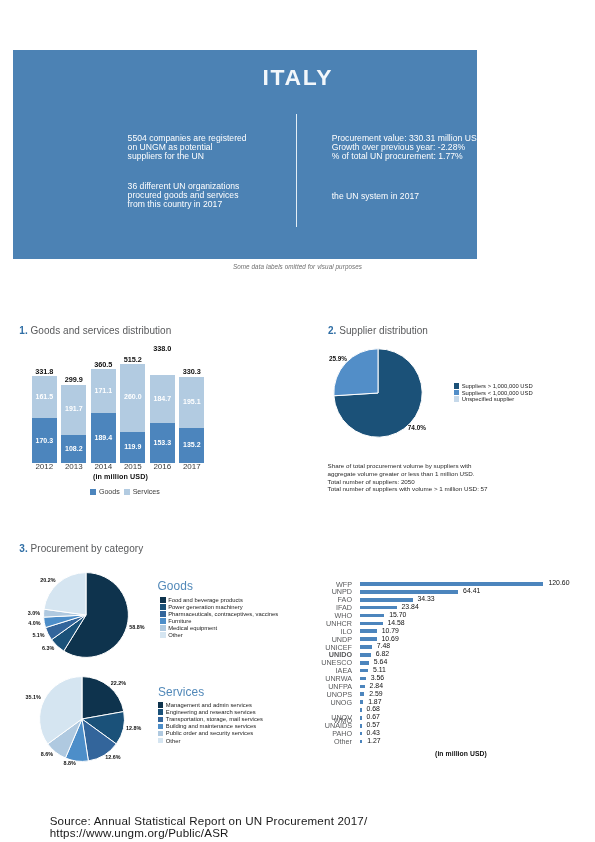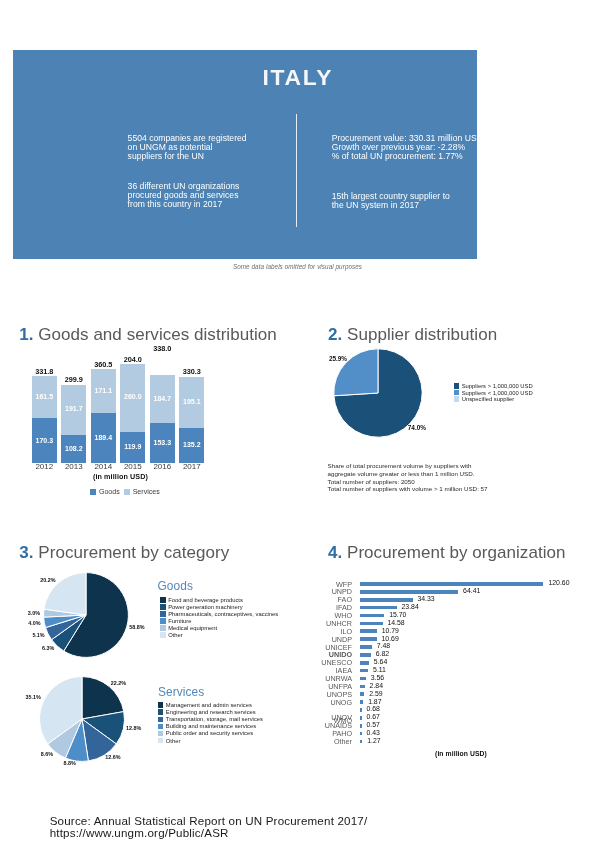--- a/index.html
+++ b/index.html
@@ -21,21 +21,21 @@
   .hero-txt{color:#FFFFFF;font-size:8.6px;line-height:9.2px;letter-spacing:.02px;}
   #hb-l1{left:114.6px;top:83.6px;width:180px;}
   #hb-l2{left:114.6px;top:131.6px;width:180px;}
   #hb-r1{left:318.7px;top:83.6px;width:230px;}
   #hb-r2{left:318.7px;top:142.1px;width:230px;}
 
   #disclaimer{left:0;top:262.5px;width:595px;text-align:center;font-size:6.3px;font-style:italic;
               color:#6E6E6E;letter-spacing:.08px;}
 
   
-  .sec-h{font-size:17px;color:#58595B;font-weight:normal;white-space:nowrap;letter-spacing:.04px;}
+  .sec-h{font-size:10px;color:#58595B;font-weight:normal;white-space:nowrap;letter-spacing:.04px;}
   .sec-h b{color:#2F6EA5;font-weight:bold;}
   #sec1{left:19.3px;top:325px;}
   #sec2{left:328px;top:325px;}
   #sec3{left:19.3px;top:542.5px;}
   #sec4{left:328px;top:542.5px;}
 
   
   #chart1{left:0px;top:0px;}
   .c1bar{position:absolute;width:25px;}
   .c1seg{position:absolute;left:0;width:25px;color:#fff;font-size:7.0px;font-weight:bold;
@@ -85,31 +85,29 @@
         <div>36 different UN organizations</div>
         <div>procured goods and services</div>
         <div>from this country in 2017</div>
       </div>
     <div class="abs hero-txt" id="hb-r1">
         <div>Procurement value: 330.31 million USD</div>
         <div>Growth over previous year: -2.28%</div>
         <div>% of total UN procurement: 1.77%</div>
       </div>
     <div class="abs hero-txt" id="hb-r2">
-        <div>15th largest country supplier to</div>
         <div>the UN system in 2017</div>
       </div>
   </div>
 
   <div class="abs" id="disclaimer">Some data labels omitted for visual purposes</div>
 
   <div class="abs sec-h" id="sec1"><b>1.</b> <span>Goods and services distribution</span></div>
   <div class="abs sec-h" id="sec2"><b>2.</b> <span>Supplier distribution</span></div>
   <div class="abs sec-h" id="sec3"><b>3.</b> <span>Procurement by category</span></div>
-  <div class="abs sec-h" id="sec4"><b>4.</b> <span>Procurement by organization</span></div>
 
   <div class="abs" id="chart1">
       <div class="c1bar" style="left: 31.8px; top: 376.273px; height: 86.7274px;">
         <div class="c1seg" style="background: rgb(178, 203, 225); top: 0px; height: 42.2136px;">
           <span>161.5</span>
         </div>
         <div class="c1seg" style="background: rgb(76, 133, 189); top: 42.2136px; height: 44.5138px;">
           <span>170.3</span>
         </div>
       </div>
@@ -136,21 +134,21 @@
       <div class="c1tot" style="left: 82.8px; top: 359.571px;">360.5</div>
       <div class="c1cat" style="left: 82.8px; top: 462.2px;">2014</div>
       <div class="c1bar" style="left: 120.3px; top: 363.7px; height: 99.3px;">
         <div class="c1seg" style="background: rgb(178, 203, 225); top: 0px; height: 67.96px;">
           <span>260.0</span>
         </div>
         <div class="c1seg" style="background: rgb(76, 133, 189); top: 67.96px; height: 31.34px;">
           <span>119.9</span>
         </div>
       </div>
-      <div class="c1tot" style="left: 112.3px; top: 354.5px;">204.0</div>
+      <div class="c1tot" style="left: 112.3px; top: 354.5px;">515.2</div>
       <div class="c1cat" style="left: 112.3px; top: 462.2px;">2015</div>
       <div class="c1bar" style="left: 149.8px; top: 374.652px; height: 88.348px;">
         <div class="c1seg" style="background: rgb(178, 203, 225); top: 0px; height: 48.2777px;">
           <span>184.7</span>
         </div>
         <div class="c1seg" style="background: rgb(76, 133, 189); top: 48.2777px; height: 40.0703px;">
           <span>153.3</span>
         </div>
       </div>
       <div class="c1tot" style="left: 141.8px; top: 344px;">338.0</div>

